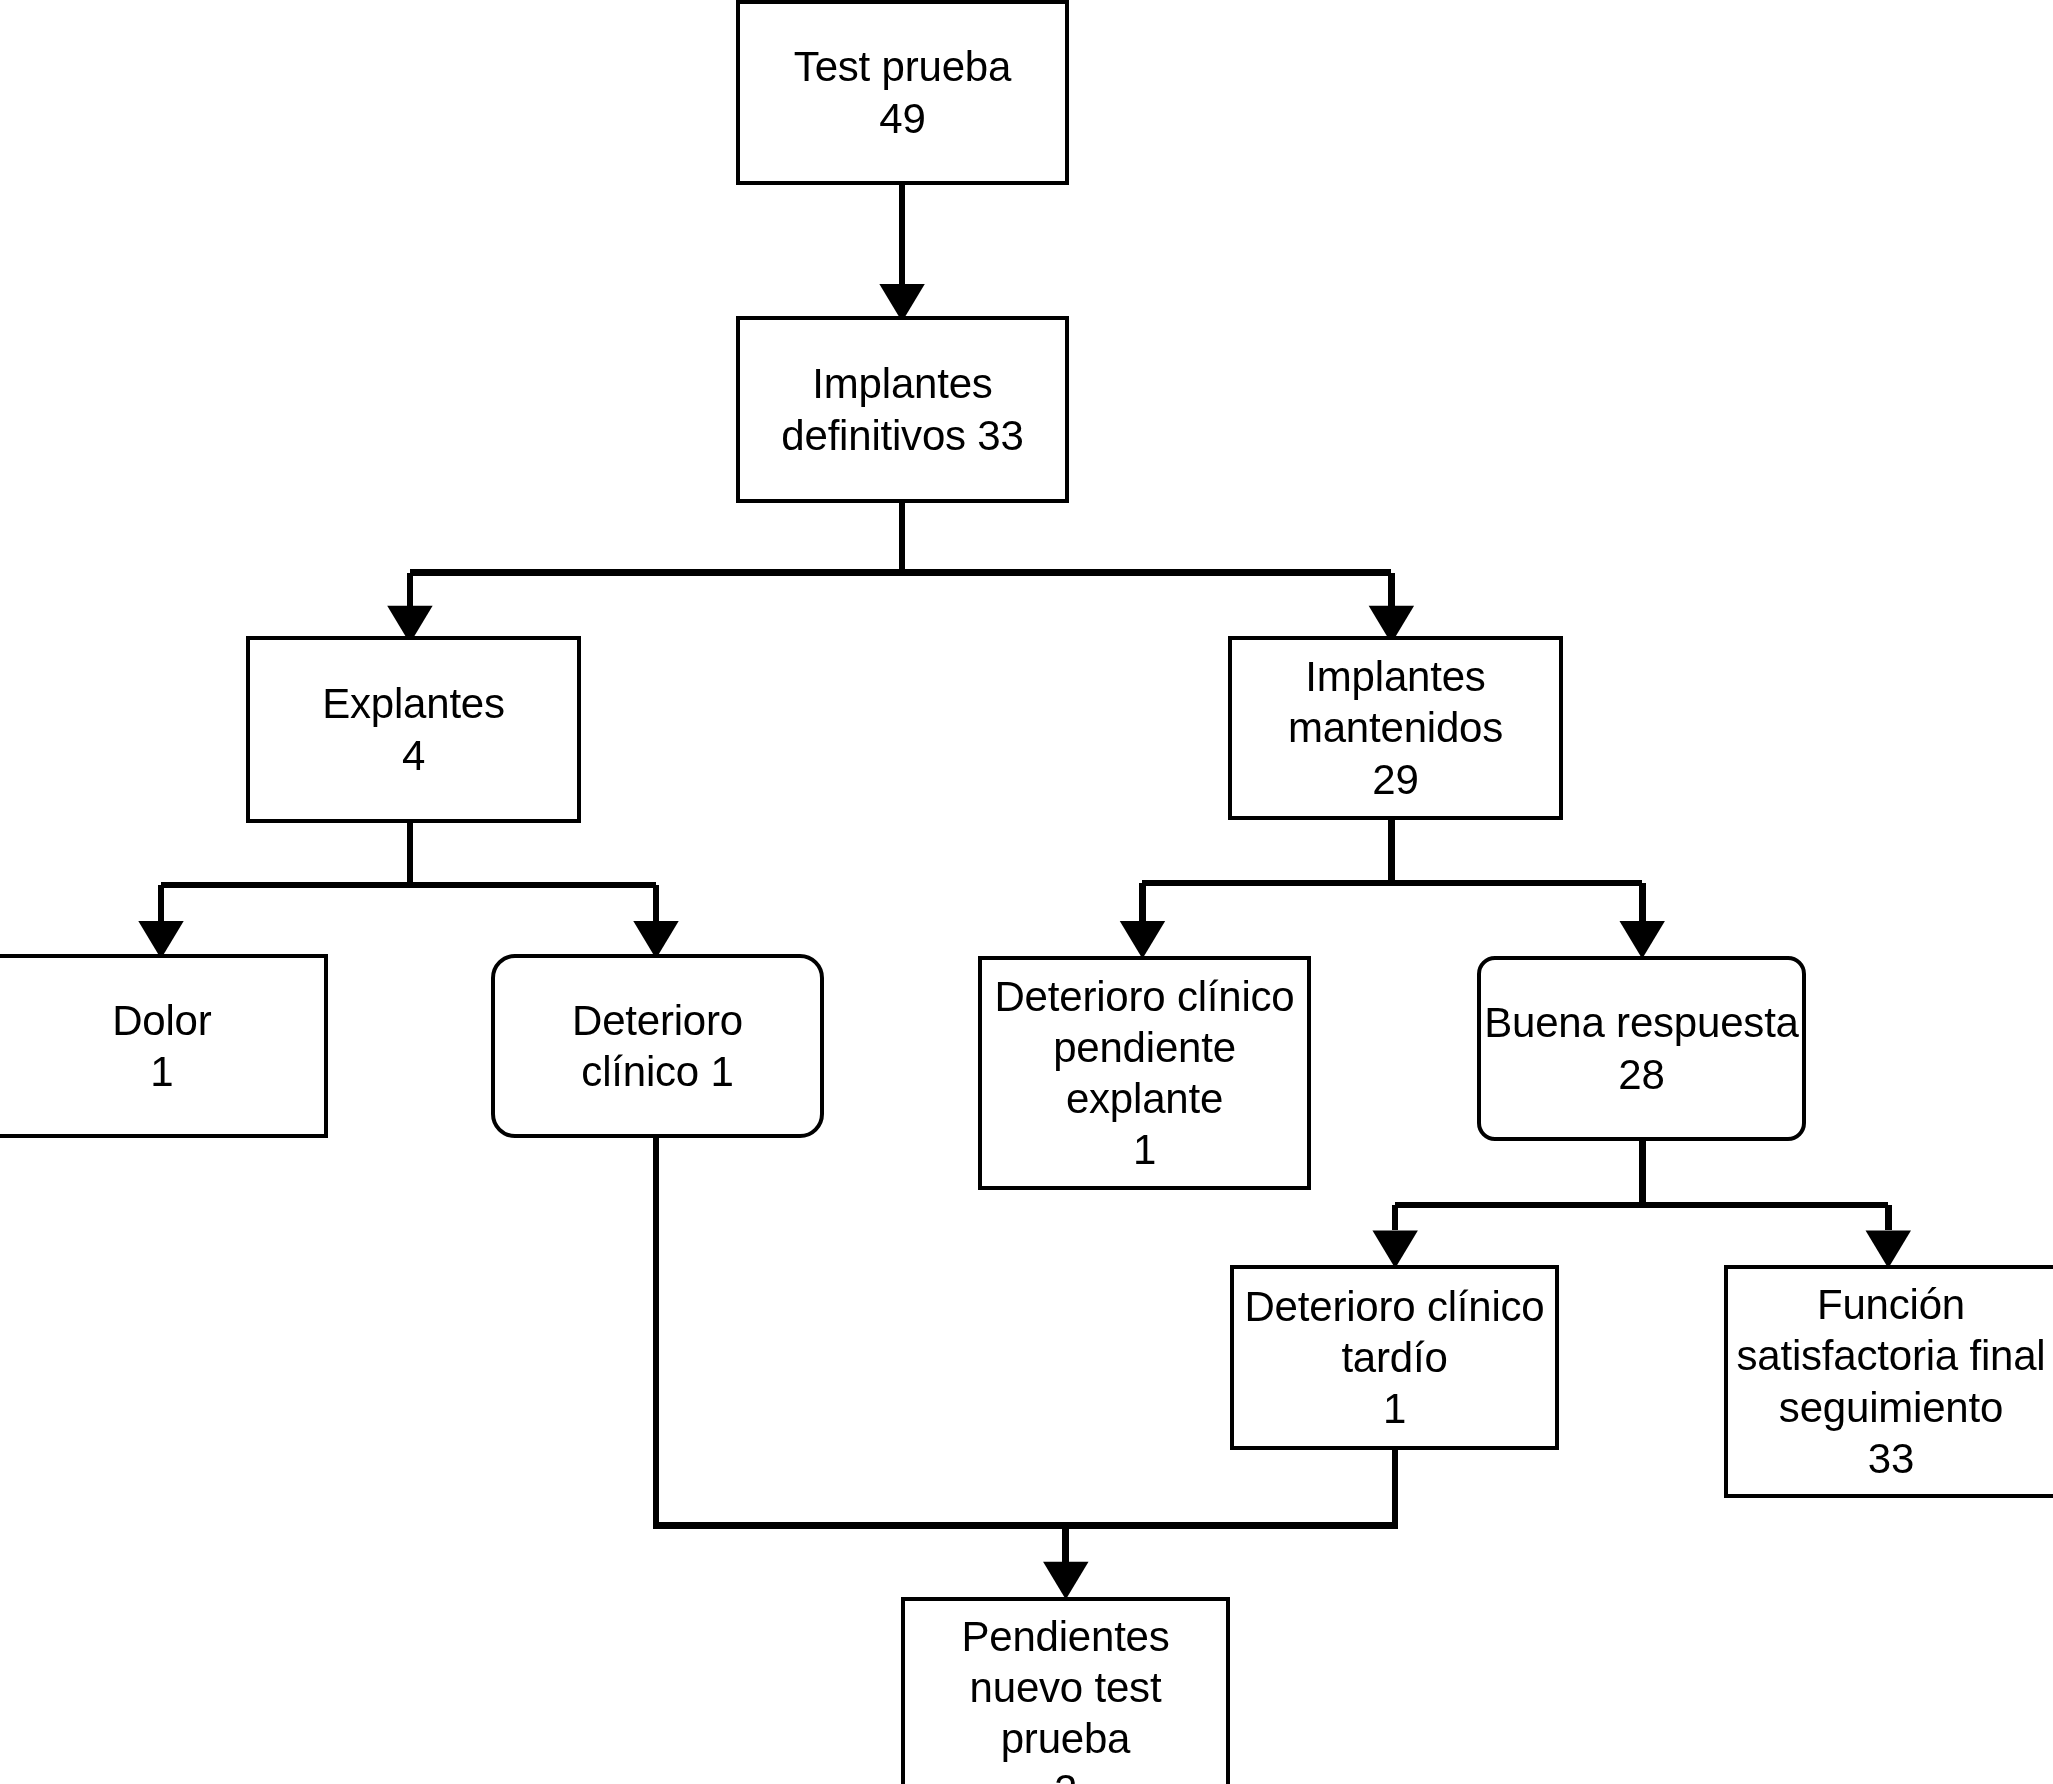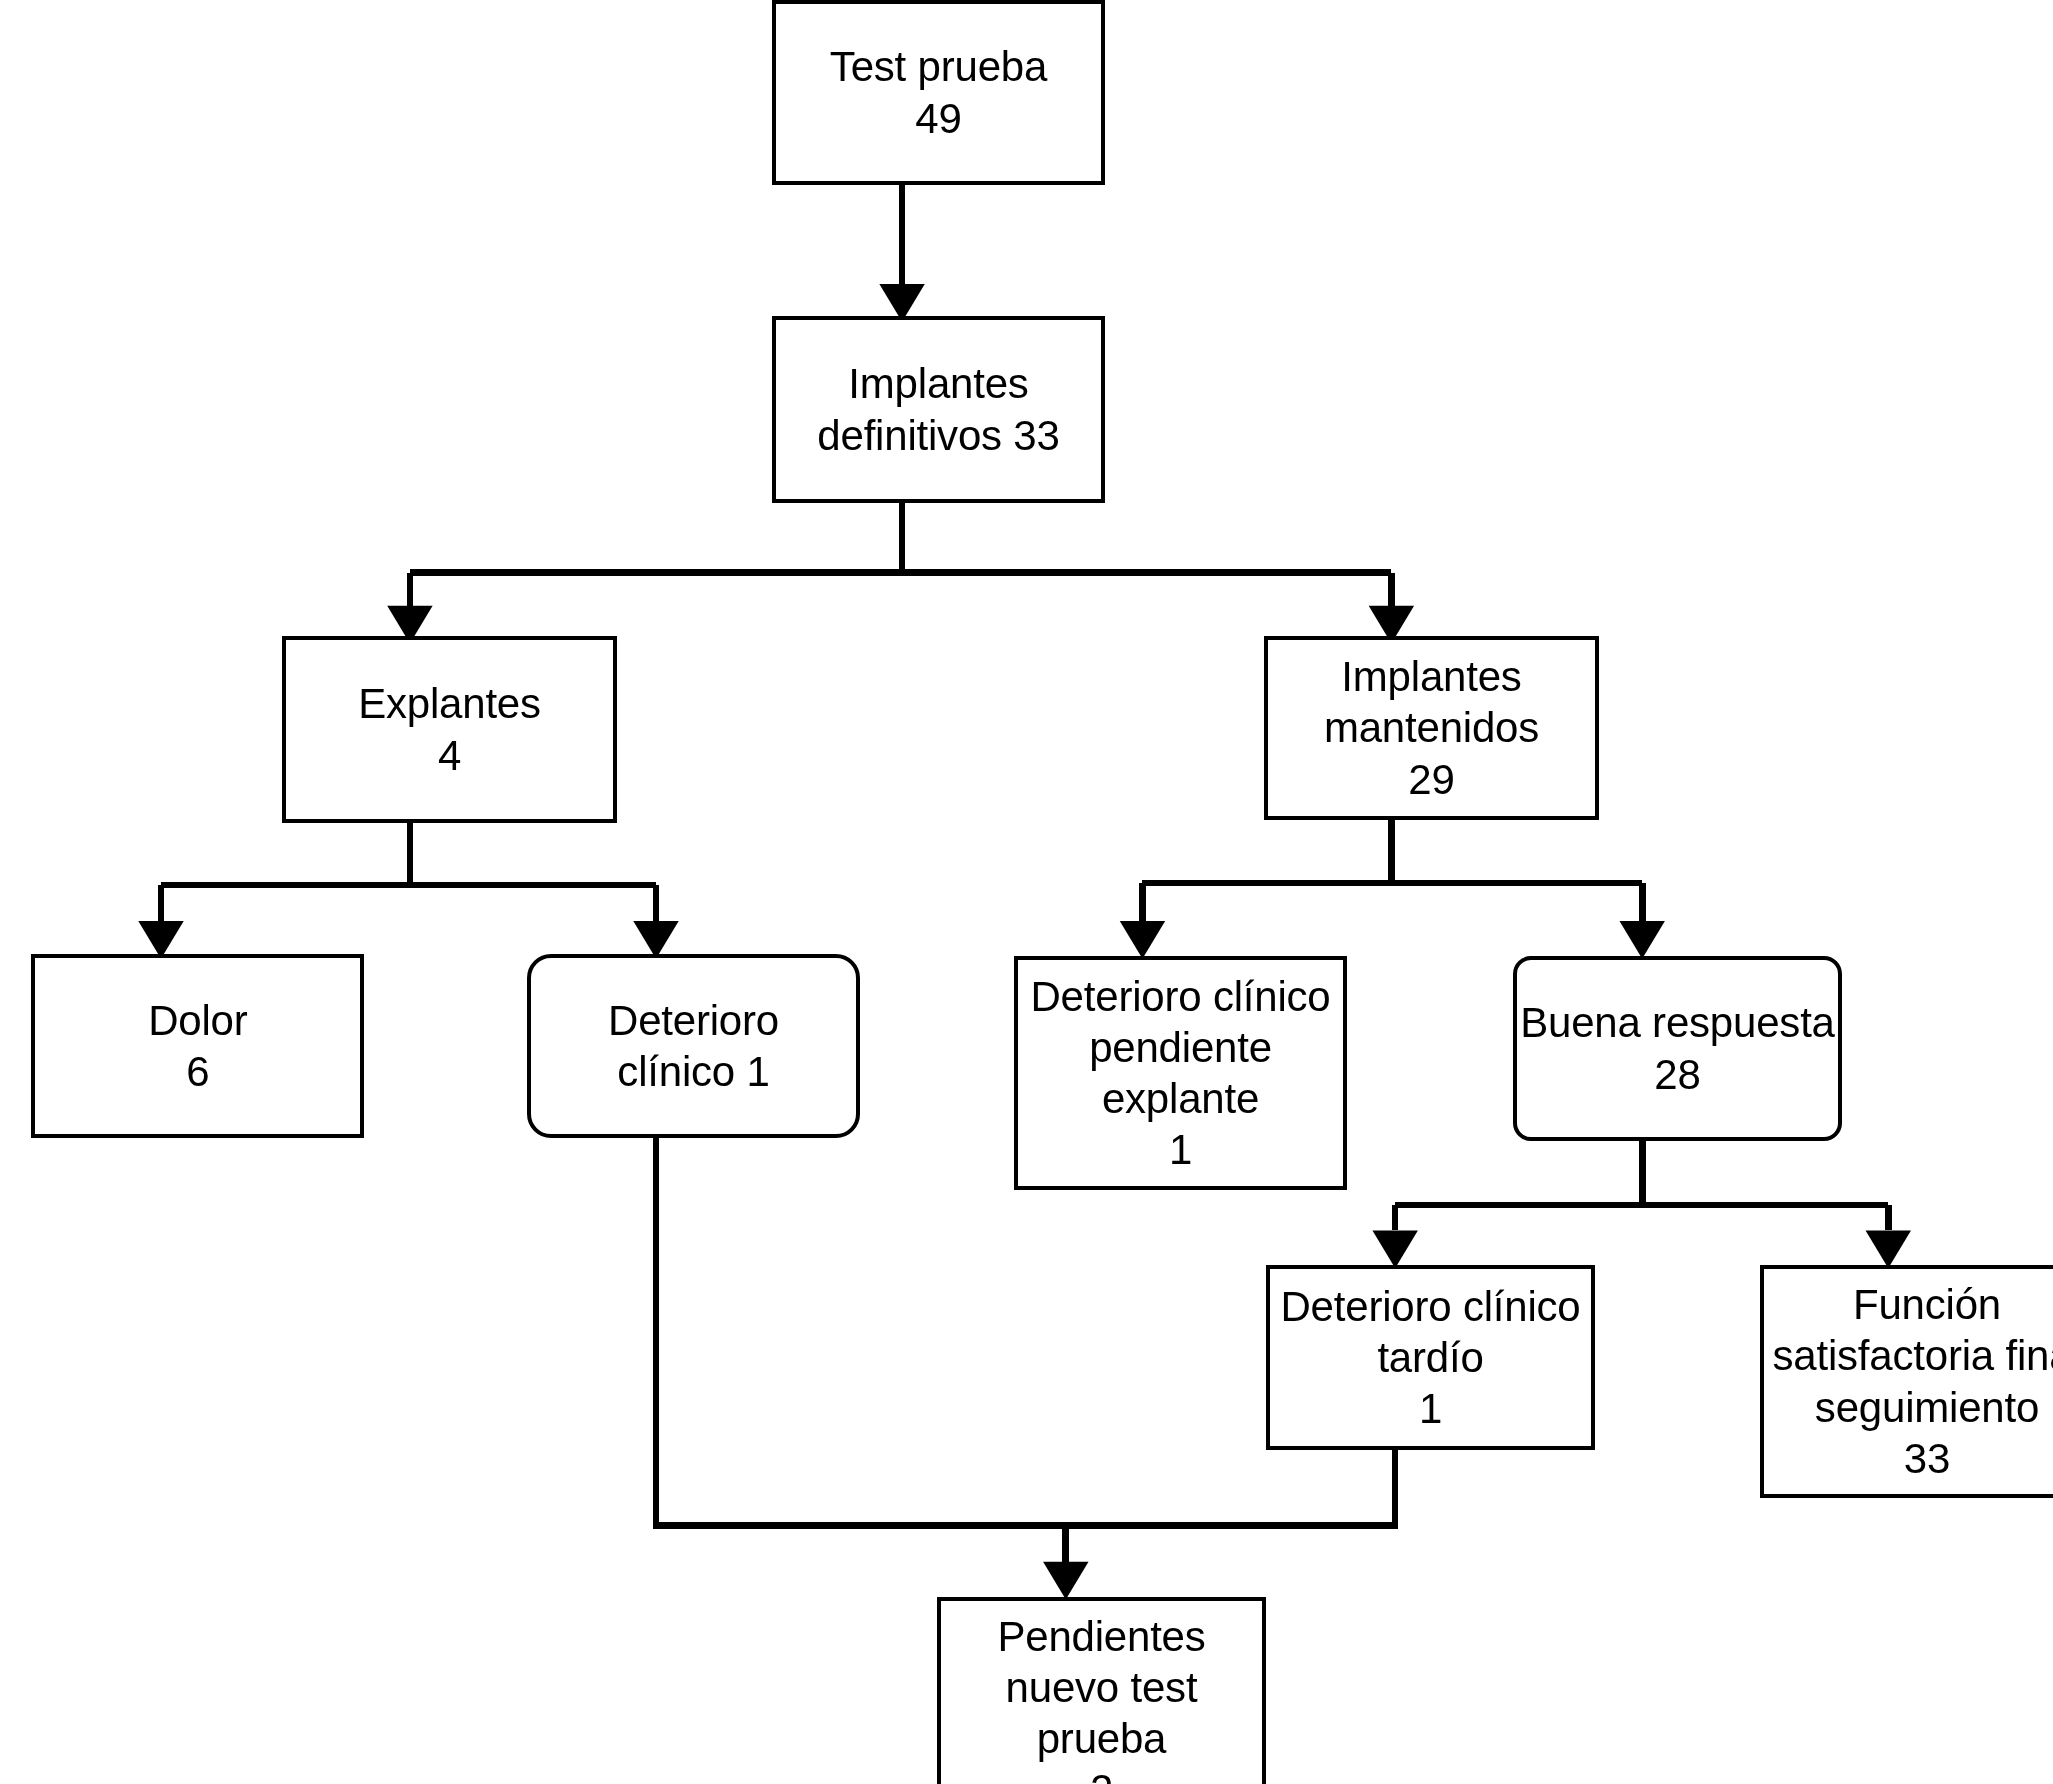--- a/index.html
+++ b/index.html
@@ -32,21 +32,20 @@
     display: flex;
     align-items: center;
     justify-content: center;
     text-align: center;
     color: #000000;
     font-family: "Liberation Sans", sans-serif;
     font-size: 42px;
     line-height: 1.22;
     white-space: pre;
     letter-spacing: -0.2px;
-    margin-left: 36px;
   }
   .node-label {
     display: block;
     width: 100%;
     white-space: pre;
   }
 </style>
 </head>
 <body>
 
@@ -112,21 +111,21 @@
   </div>
 
   <div class="node-box" style="left:1228px; top:636px; width:335px; height:184px;">
     <span class="node-label">Implantes
 mantenidos
 29</span>
   </div>
 
   <div class="node-box" style="left:-4.7px; top:954px; width:333px; height:184px;">
     <span class="node-label">Dolor
-6</span>
+1</span>
   </div>
 
   <div class="node-box" style="left:491px; top:954px; width:333px; height:184px;border-radius:24px;">
     <span class="node-label">Deterioro
 clínico 1</span>
   </div>
 
   <div class="node-box" style="left:978px; top:956px; width:333px; height:234px;">
     <span class="node-label">Deterioro clínico
 pendiente

